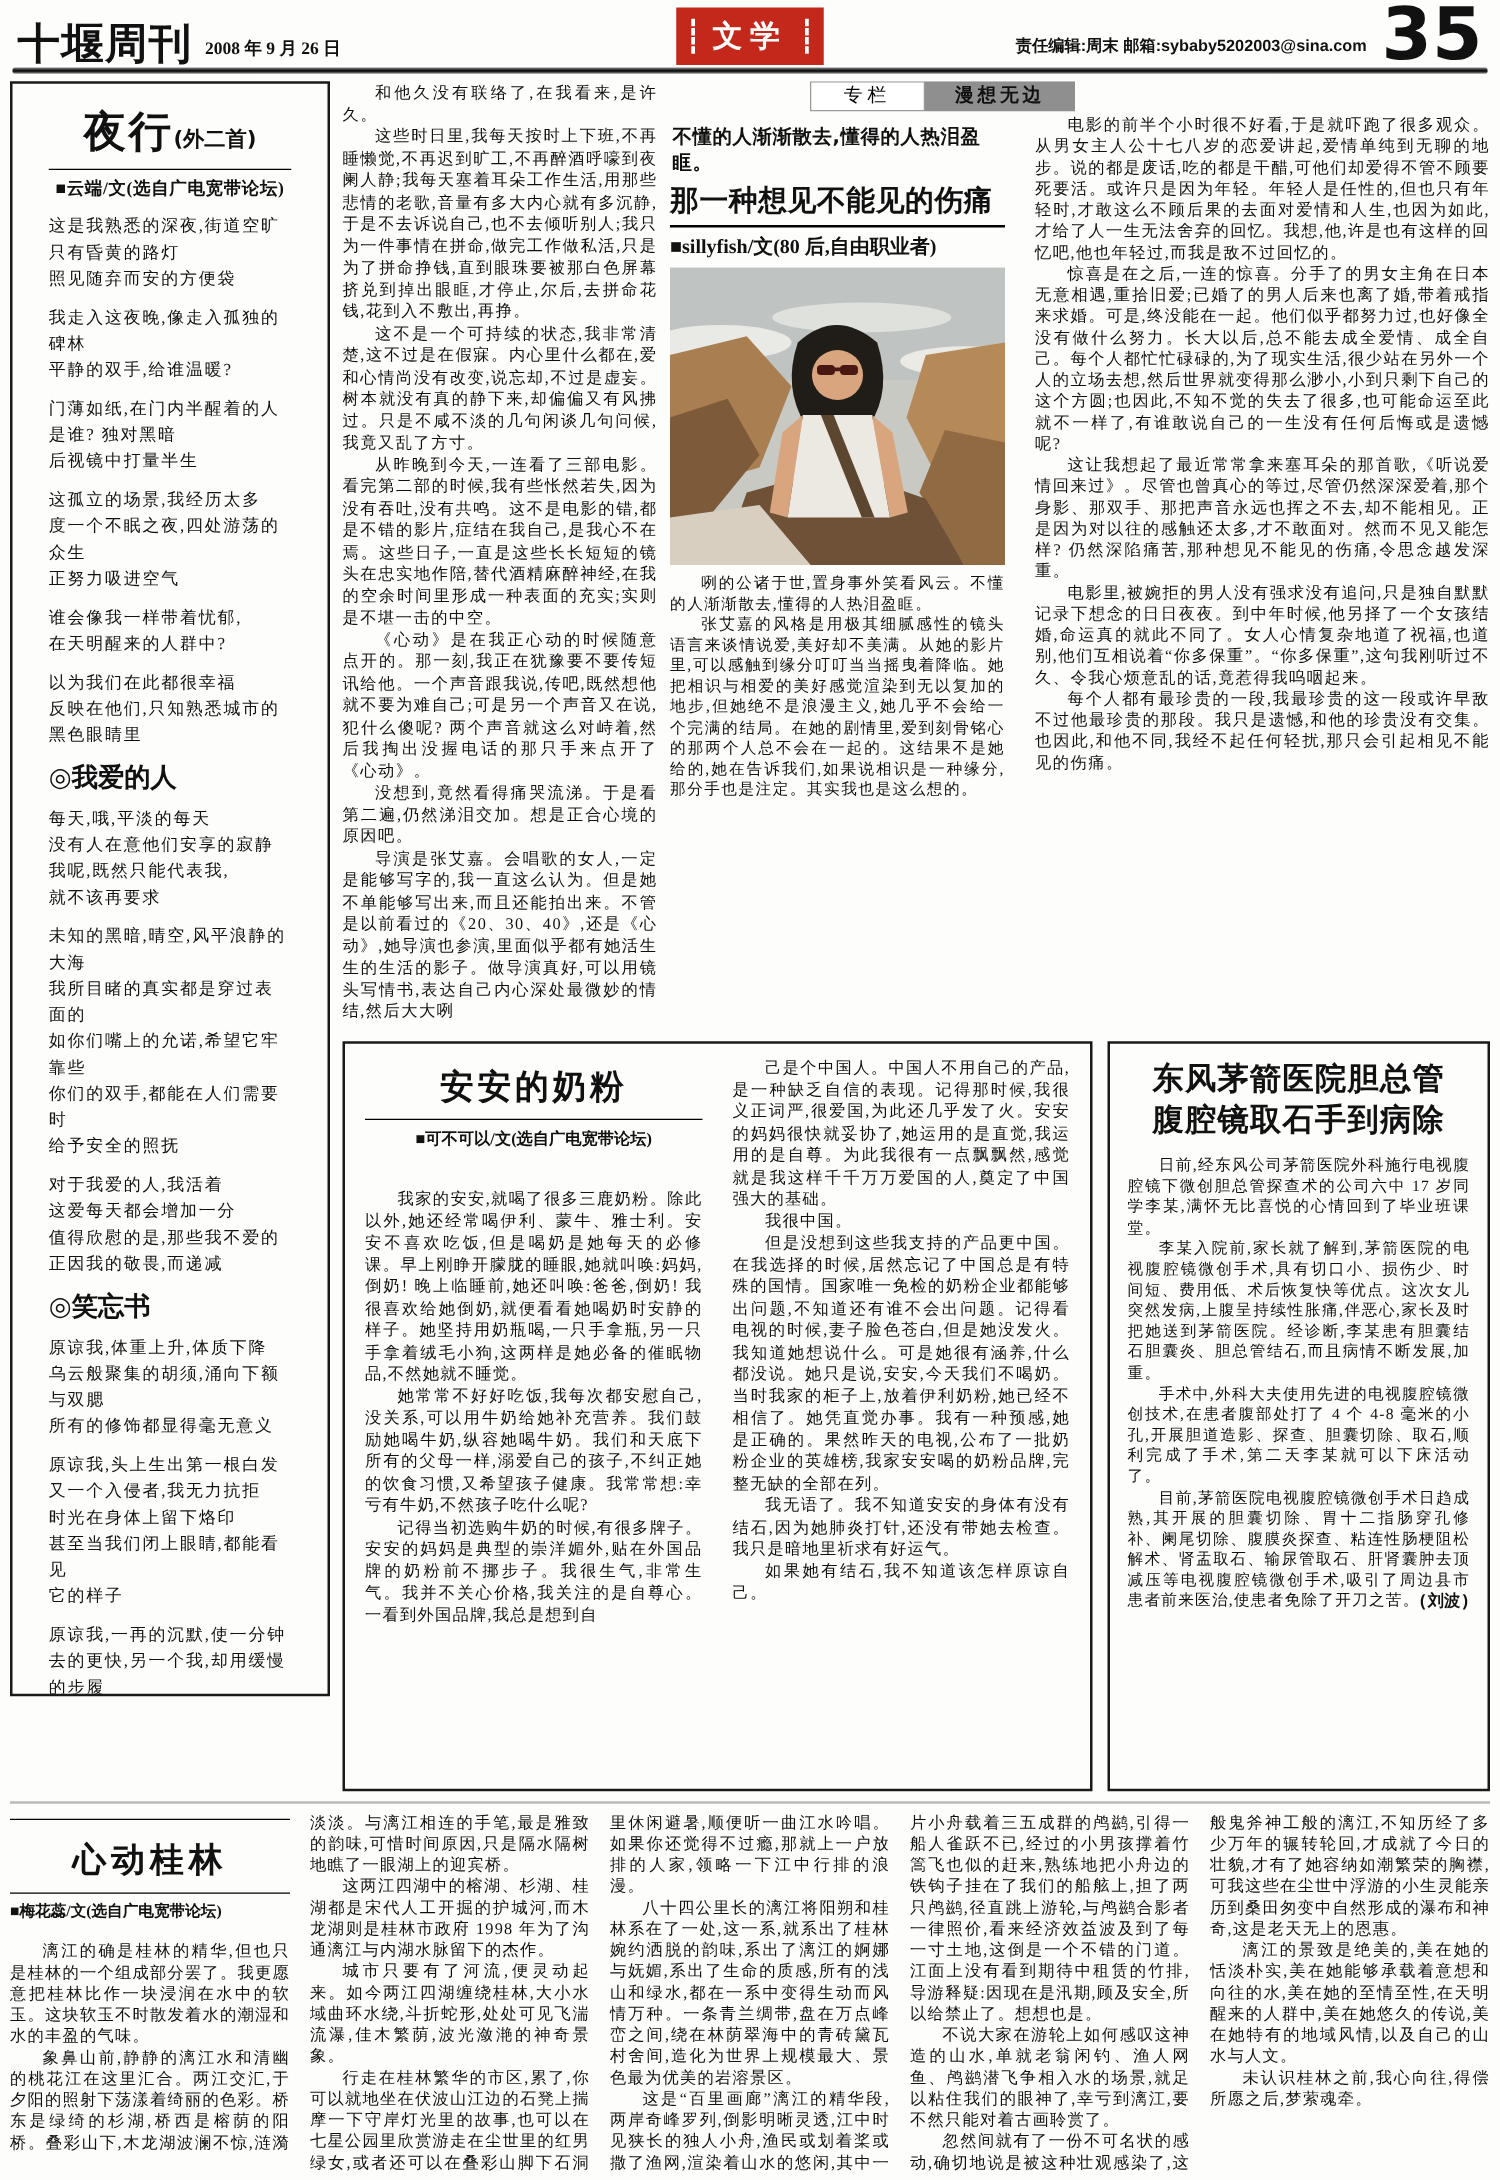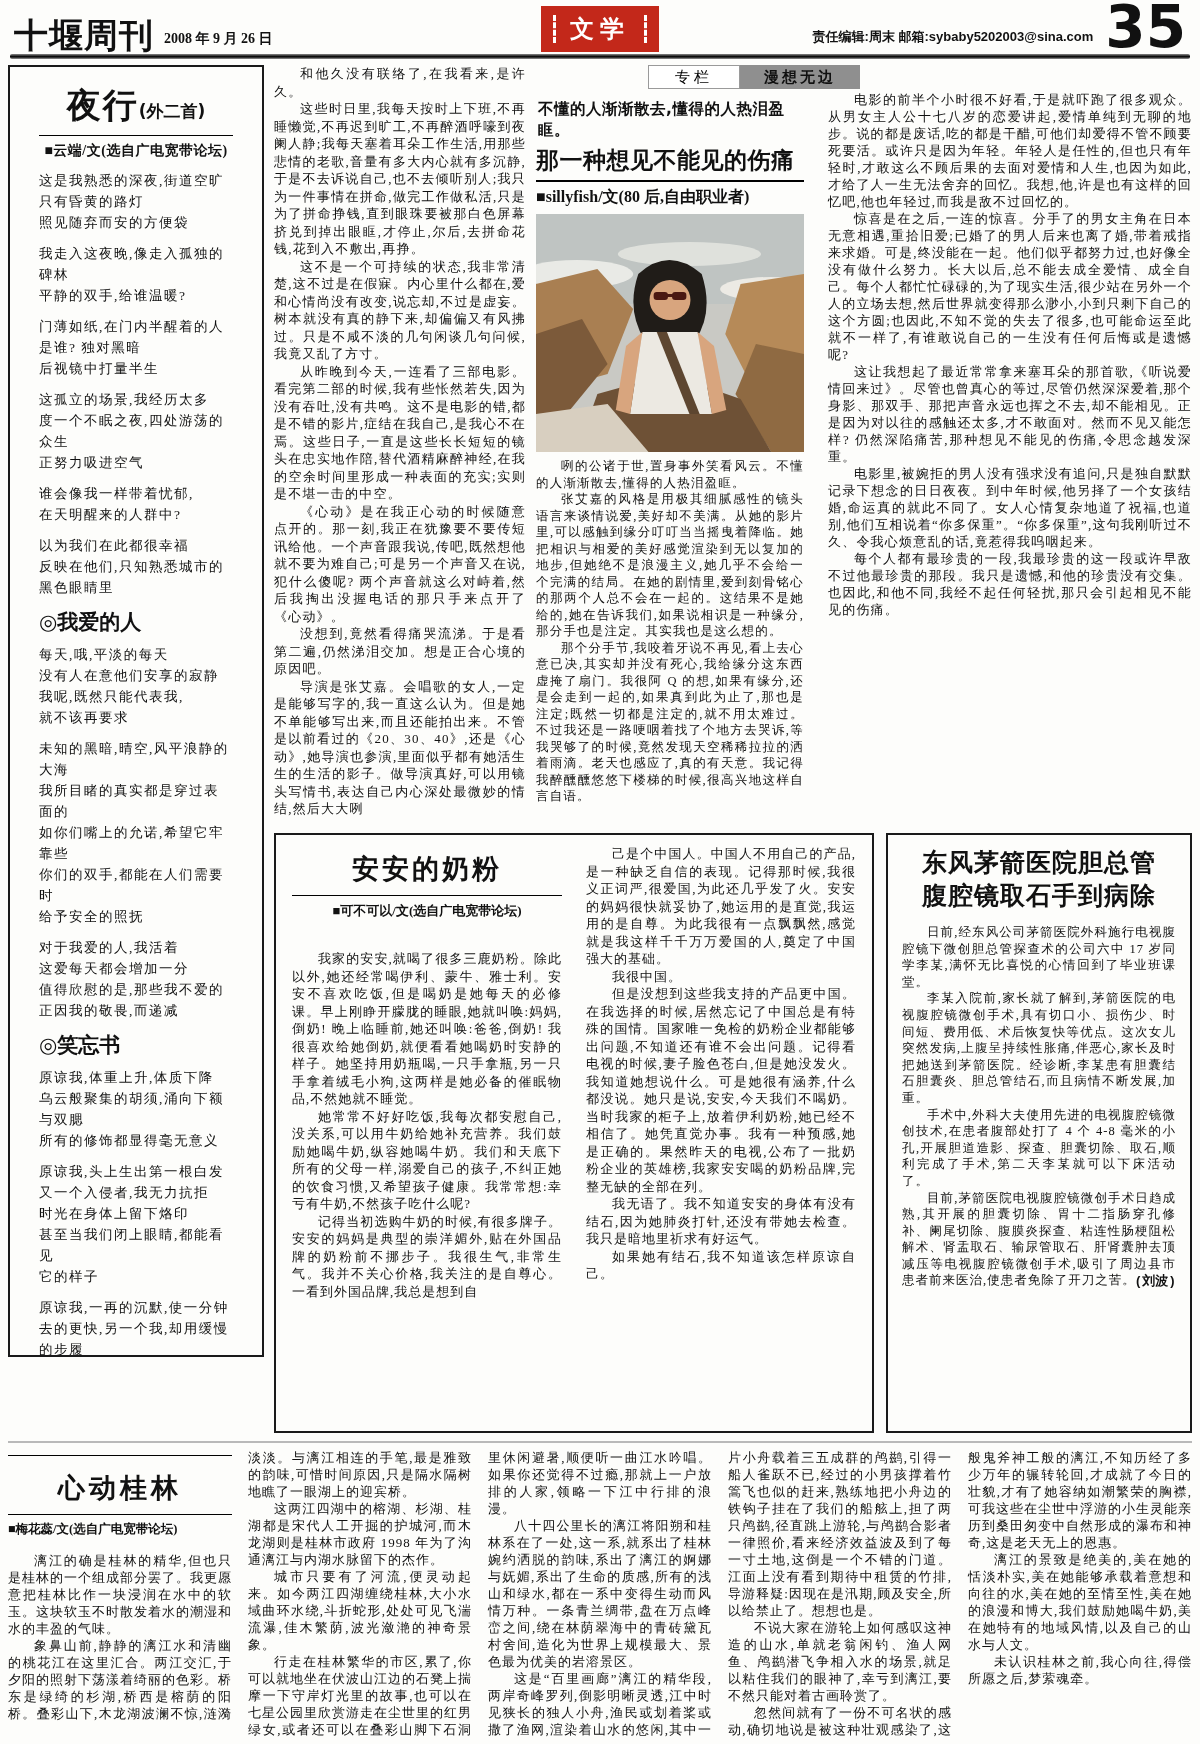--- a/index.html
+++ b/index.html
@@ -191,21 +191,20 @@
             <rect x="133" y="78" width="14" height="8" rx="3" fill="#4a1812"></rect>
             <rect x="128" y="80" width="6" height="3" fill="#4a1812"></rect>
             <polygon points="104,118 158,118 172,200 92,200" fill="#ece9e2"></polygon>
             <polygon points="104,118 92,200 78,196 88,132" fill="#d8a57e"></polygon>
             <polygon points="158,118 172,200 186,196 174,132" fill="#d8a57e"></polygon>
             <polygon points="118,118 150,200 160,200 128,118" fill="#5d4630"></polygon>
           </svg>
           <div class="bodytext">
               <p>咧的公诸于世,置身事外笑看风云。不懂的人渐渐散去,懂得的人热泪盈眶。</p>
               <p>张艾嘉的风格是用极其细腻感性的镜头语言来谈情说爱,美好却不美满。从她的影片里,可以感触到缘分叮叮当当摇曳着降临。她把相识与相爱的美好感觉渲染到无以复加的地步,但她绝不是浪漫主义,她几乎不会给一个完满的结局。在她的剧情里,爱到刻骨铭心的那两个人总不会在一起的。这结果不是她给的,她在告诉我们,如果说相识是一种缘分,那分手也是注定。其实我也是这么想的。</p>
-              <p>那个分手节,我咬着牙说不再见,看上去心意已决,其实却并没有死心,我给缘分这东西虚掩了扇门。我很阿 Q 的想,如果有缘分,还是会走到一起的,如果真到此为止了,那也是注定;既然一切都是注定的,就不用太难过。不过我还是一路哽咽着找了个地方去哭诉,等我哭够了的时候,竟然发现天空稀稀拉拉的洒着雨滴。老天也感应了,真的有天意。我记得我醉醺醺悠悠下楼梯的时候,很高兴地这样自言自语。</p>
             </div>
         </div>
 
         <div class="col-c bodytext">
             <p>电影的前半个小时很不好看,于是就吓跑了很多观众。从男女主人公十七八岁的恋爱讲起,爱情单纯到无聊的地步。说的都是废话,吃的都是干醋,可他们却爱得不管不顾要死要活。或许只是因为年轻。年轻人是任性的,但也只有年轻时,才敢这么不顾后果的去面对爱情和人生,也因为如此,才给了人一生无法舍弃的回忆。我想,他,许是也有这样的回忆吧,他也年轻过,而我是敌不过回忆的。</p>
             <p>惊喜是在之后,一连的惊喜。分手了的男女主角在日本无意相遇,重拾旧爱;已婚了的男人后来也离了婚,带着戒指来求婚。可是,终没能在一起。他们似乎都努力过,也好像全没有做什么努力。长大以后,总不能去成全爱情、成全自己。每个人都忙忙碌碌的,为了现实生活,很少站在另外一个人的立场去想,然后世界就变得那么渺小,小到只剩下自己的这个方圆;也因此,不知不觉的失去了很多,也可能命运至此就不一样了,有谁敢说自己的一生没有任何后悔或是遗憾呢?</p>
             <p>这让我想起了最近常常拿来塞耳朵的那首歌,《听说爱情回来过》。尽管也曾真心的等过,尽管仍然深深爱着,那个身影、那双手、那把声音永远也挥之不去,却不能相见。正是因为对以往的感触还太多,才不敢面对。然而不见又能怎样? 仍然深陷痛苦,那种想见不能见的伤痛,令思念越发深重。</p>
             <p>电影里,被婉拒的男人没有强求没有追问,只是独自默默记录下想念的日日夜夜。到中年时候,他另择了一个女孩结婚,命运真的就此不同了。女人心情复杂地道了祝福,也道别,他们互相说着“你多保重”。“你多保重”,这句我刚听过不久、令我心烦意乱的话,竟惹得我呜咽起来。</p>
             <p>每个人都有最珍贵的一段,我最珍贵的这一段或许早敌不过他最珍贵的那段。我只是遗憾,和他的珍贵没有交集。也因此,和他不同,我经不起任何轻扰,那只会引起相见不能见的伤痛。</p>
           </div>
@@ -258,17 +257,17 @@
     <div class="gl-body">
         <p>漓江的确是桂林的精华,但也只是桂林的一个组成部分罢了。我更愿意把桂林比作一块浸润在水中的软玉。这块软玉不时散发着水的潮湿和水的丰盈的气味。</p>
         <p>象鼻山前,静静的漓江水和清幽的桃花江在这里汇合。两江交汇,于夕阳的照射下荡漾着绮丽的色彩。桥东是绿绮的杉湖,桥西是榕荫的阳桥。叠彩山下,木龙湖波澜不惊,涟漪淡淡。与漓江相连的手笔,最是雅致的韵味,可惜时间原因,只是隔水隔树地瞧了一眼湖上的迎宾桥。</p>
         <p>这两江四湖中的榕湖、杉湖、桂湖都是宋代人工开掘的护城河,而木龙湖则是桂林市政府 1998 年为了沟通漓江与内湖水脉留下的杰作。</p>
         <p>城市只要有了河流,便灵动起来。如今两江四湖缠绕桂林,大小水域曲环水绕,斗折蛇形,处处可见飞湍流瀑,佳木繁荫,波光潋滟的神奇景象。</p>
         <p>行走在桂林繁华的市区,累了,你可以就地坐在伏波山江边的石凳上揣摩一下守岸灯光里的故事,也可以在七星公园里欣赏游走在尘世里的红男绿女,或者还可以在叠彩山脚下石洞里休闲避暑,顺便听一曲江水吟唱。如果你还觉得不过瘾,那就上一户放排的人家,领略一下江中行排的浪漫。</p>
         <p>八十四公里长的漓江将阳朔和桂林系在了一处,这一系,就系出了桂林婉约洒脱的韵味,系出了漓江的婀娜与妩媚,系出了生命的质感,所有的浅山和绿水,都在一系中变得生动而风情万种。一条青兰绸带,盘在万点峰峦之间,绕在林荫翠海中的青砖黛瓦村舍间,造化为世界上规模最大、景色最为优美的岩溶景区。</p>
         <p>这是“百里画廊”漓江的精华段,两岸奇峰罗列,倒影明晰灵透,江中时见狭长的独人小舟,渔民或划着桨或撒了渔网,渲染着山水的悠闲,其中一片小舟载着三五成群的鸬鹚,引得一船人雀跃不已,经过的小男孩撑着竹篙飞也似的赶来,熟练地把小舟边的铁钩子挂在了我们的船舷上,担了两只鸬鹚,径直跳上游轮,与鸬鹚合影者一律照价,看来经济效益波及到了每一寸土地,这倒是一个不错的门道。江面上没有看到期待中租赁的竹排,导游释疑:因现在是汛期,顾及安全,所以给禁止了。想想也是。</p>
         <p>不说大家在游轮上如何感叹这神造的山水,单就老翁闲钓、渔人网鱼、鸬鹚潜飞争相入水的场景,就足以粘住我们的眼神了,幸亏到漓江,要不然只能对着古画聆赏了。</p>
         <p>忽然间就有了一份不可名状的感动,确切地说是被这种壮观感染了,这般鬼斧神工般的漓江,不知历经了多少万年的辗转轮回,才成就了今日的壮貌,才有了她容纳如潮繁荣的胸襟,可我这些在尘世中浮游的小生灵能亲历到桑田匆变中自然形成的瀑布和神奇,这是老天无上的恩惠。</p>
-        <p>漓江的景致是绝美的,美在她的恬淡朴实,美在她能够承载着意想和向往的水,美在她的至情至性,美在她的浪漫和博大,我们鼓励她喝牛奶,美在她特有的地域风情,以及自己的山水与人文。</p>
+        <p>漓江的景致是绝美的,美在她的恬淡朴实,美在她能够承载着意想和向往的水,美在她的至情至性,在天明醒来的人群中,美在她悠久的传说,美在她特有的地域风情,以及自己的山水与人文。</p>
         <p>未认识桂林之前,我心向往,得偿所愿之后,梦萦魂牵。</p>
       </div>
   </div>
 </div>
 
 </body></html>

